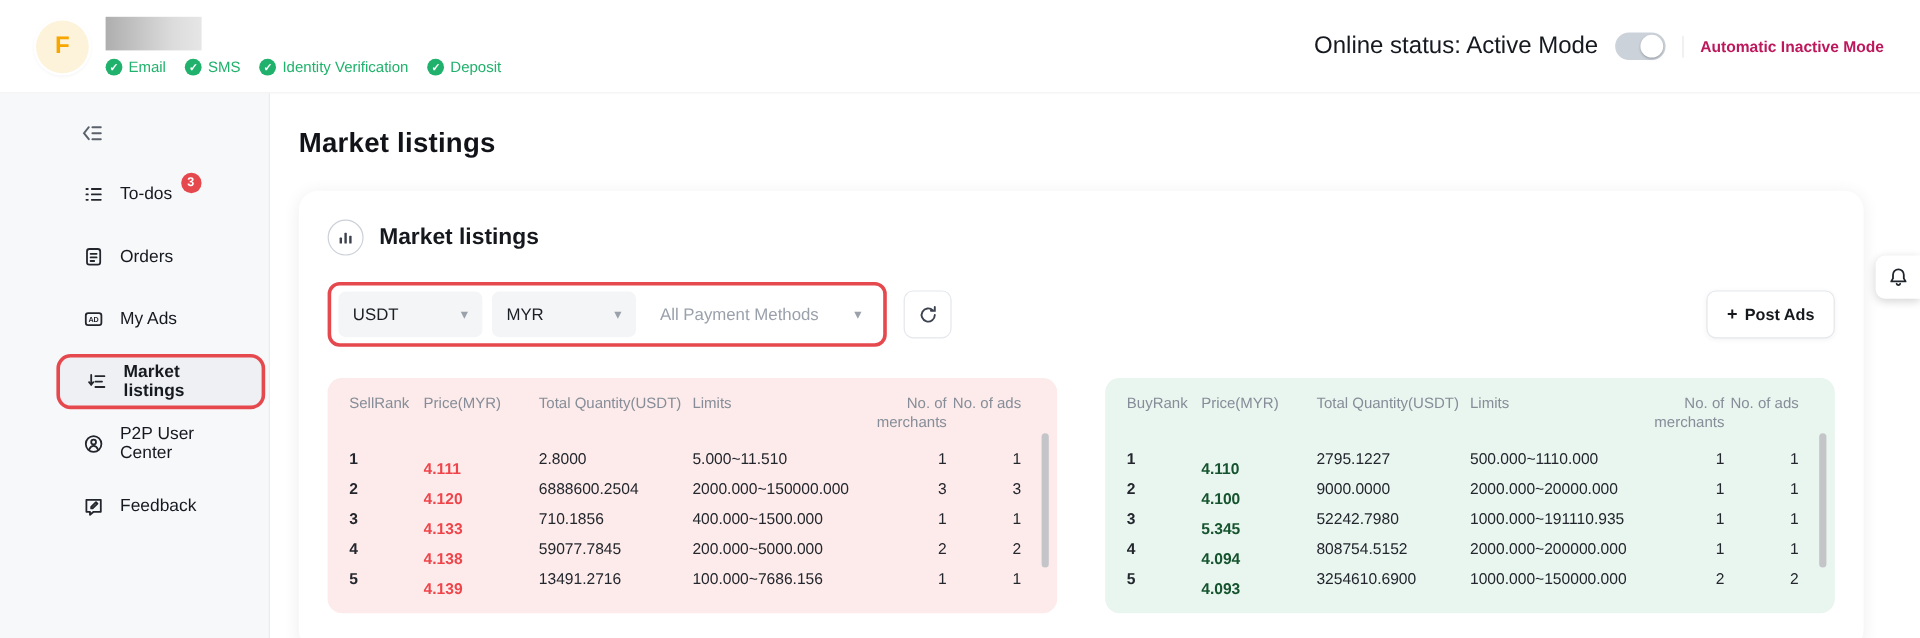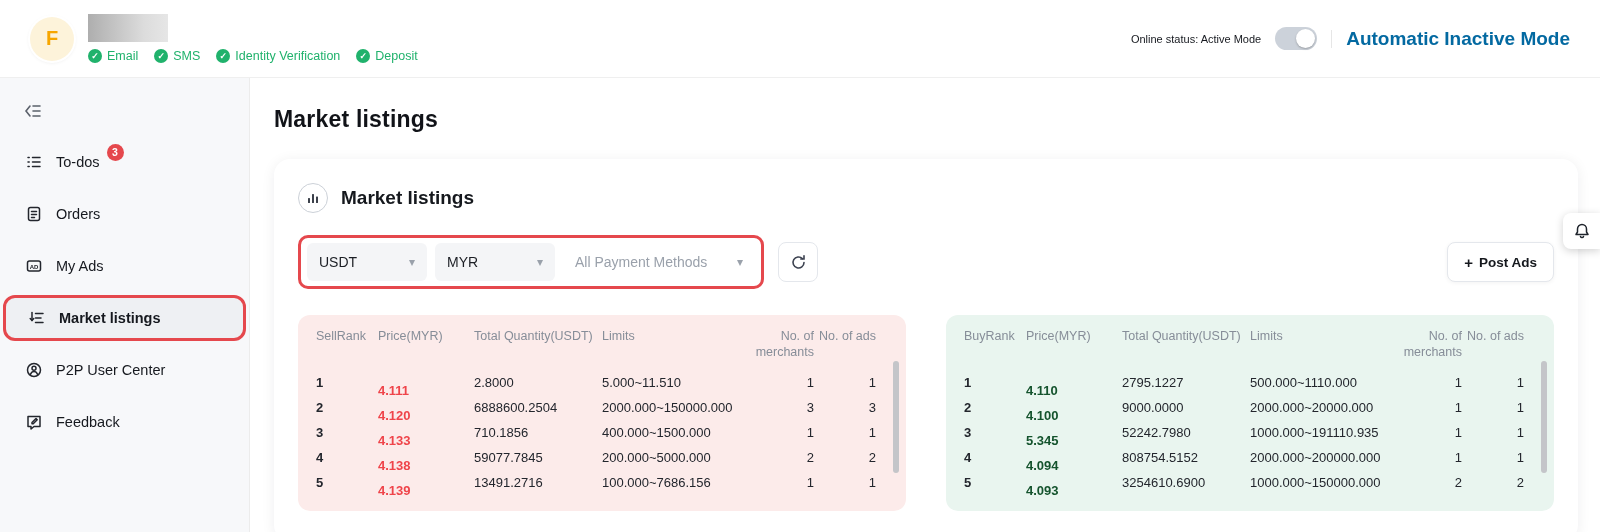--- a/index.html
+++ b/index.html
@@ -9,29 +9,29 @@
 
   
   .topbar { height: 78px; display: flex; align-items: center; padding: 0 30px 0 30px; border-bottom: 1px solid #efefef; background: #fff; }
   .avatar { width: 44px; height: 44px; border-radius: 50%; background: #fdf3da; display: flex; align-items: center; justify-content: center; font-size: 20px; font-weight: 700; color: #f7a600; box-shadow: 0 0 0 2px #fff, 0 1px 4px rgba(0,0,0,.12); margin-right: 14px; }
   .user-block { display: flex; flex-direction: column; gap: 7px; }
   .name-redacted { width: 80px; height: 28px; background: linear-gradient(90deg, #aeaeae, #dcdcdc 70%, #e6e6e6); }
   .verifs { display: flex; align-items: center; gap: 16px; }
   .verif { display: flex; align-items: center; gap: 5px; font-size: 12.5px; color: #20b26c; font-weight: 500; }
   .check { width: 14px; height: 14px; border-radius: 50%; background: #20b26c; color: #fff; font-size: 9px; display: inline-flex; align-items: center; justify-content: center; font-weight: 700; }
   .topbar-right { margin-left: auto; display: flex; align-items: center; gap: 14px; }
-  .status-label { font-size: 11px; color: #16191f; font-weight: 500; }
+  .status-label { font-size: 20px; color: #16191f; font-weight: 500; }
   .toggle { width: 42px; height: 23px; border-radius: 12px; background: #ccd2da; position: relative; cursor: pointer; }
   .knob { position: absolute; top: 2px; left: 21px; width: 19px; height: 19px; border-radius: 50%; background: #fff; box-shadow: 0 1px 2px rgba(0,0,0,.25); }
   .vdiv { width: 1px; height: 18px; background: #e6e6e6; }
-  .auto-label { font-size: 19px; font-weight: 700; color: #0369a1; cursor: pointer; }
+  .auto-label { font-size: 13px; font-weight: 700; color: #be185d; cursor: pointer; }
 
   
   .page-body { display: flex; height: 454px; }
-  .sidebar { width: 250px; background: #f7f8fa; border-right: 1px solid #ececec; padding-top: 14px; flex-shrink: 0; }
+  .sidebar { width: 225px; background: #f7f8fa; border-right: 1px solid #ececec; padding-top: 14px; flex-shrink: 0; padding-left: 44px; }
   .collapse-btn { margin: 10px 0 16px 24px; width: 20px; height: 18px; display: flex; align-items: center; cursor: pointer; color: #5b616b; }
   .side-item { height: 52px; display: flex; align-items: center; gap: 13px; padding: 0 24px; font-size: 14.5px; font-weight: 500; color: #16191f; cursor: pointer; position: relative; }
   .side-item .sicon { width: 19px; height: 19px; display: inline-flex; align-items: center; justify-content: center; color: #23262d; flex-shrink: 0; }
   .side-item.selected { height: 46px; margin: 3px 3px; padding: 0 21px; border: 3px solid #e5484d; border-radius: 12px; background: #eef0f3; font-weight: 700; }
   .badge { min-width: 17px; height: 17px; padding: 0 4px; border-radius: 9px; background: #e5484d; color: #fff; font-size: 10.5px; font-weight: 700; display: inline-flex; align-items: center; justify-content: center; transform: translate(-6px, -10px); }
 
   
   .main { flex: 1; padding: 22px 57px 0 24px; position: relative; background: #fff; }
   .page-title { font-size: 23px; font-weight: 700; color: #111318; margin: 6px 0 26px 0; letter-spacing: .2px; }
   .card { background: #fff; border-radius: 16px; box-shadow: 0 2px 14px rgba(20,24,36,.07); padding: 24px 24px 30px 24px; }

